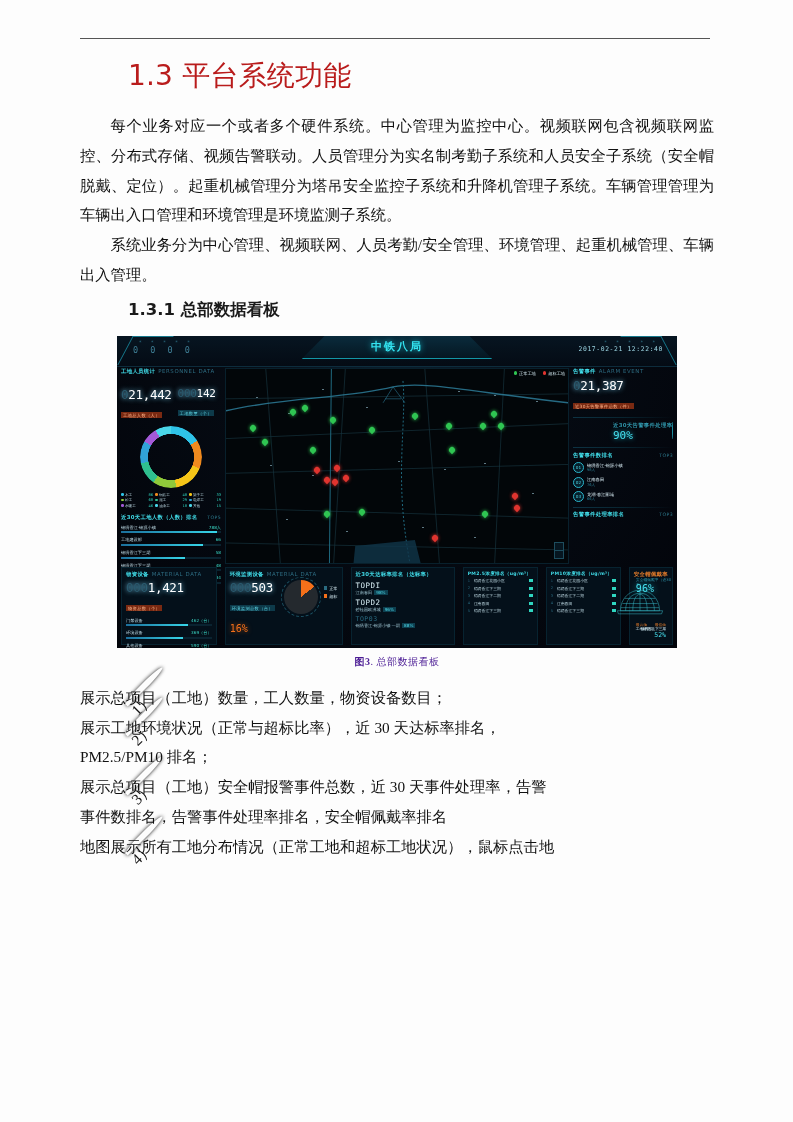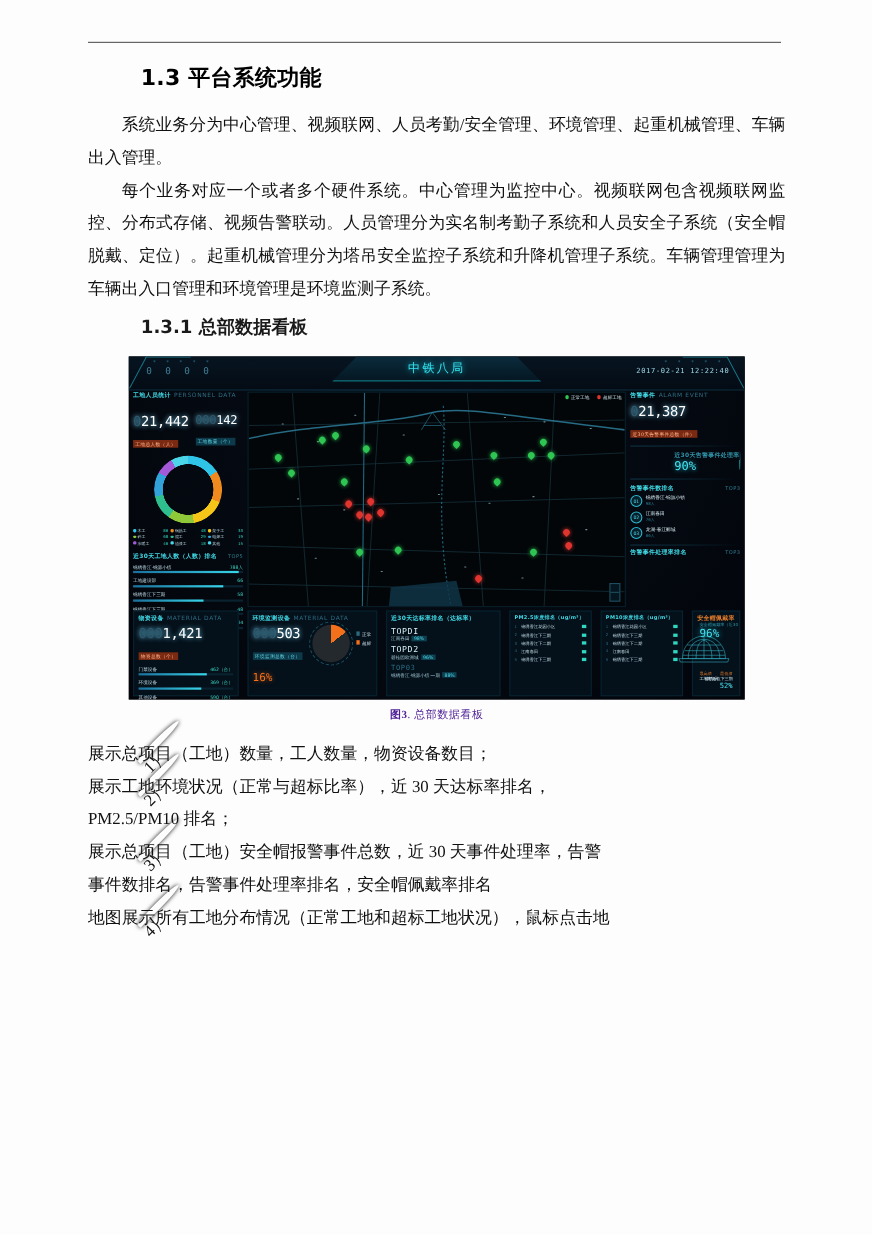--- a/index.html
+++ b/index.html
@@ -29,27 +29,27 @@
     border-top: 1.4px solid #555;
   }
   .content {
     position: absolute;
     left: 80px;
     top: 55px;
     width: 634px;
   }
   h2.sec-title {
     font-family: "DejaVu Sans", "Liberation Sans", sans-serif;
-    font-size: 20px;
-    font-weight: bold;
+    font-size: 28px;
+    font-weight: normal;
     margin: 0;
     padding: 0 0 0 48px;
     line-height: 1.5;
     letter-spacing: 0.2px;
-    color: #000000;
+    color: #b91c1c;
   }
   h3.sub-title {
     font-family: "DejaVu Sans", "Liberation Sans", sans-serif;
     font-size: 16.5px;
     font-weight: bold;
     margin: 0;
     padding: 0 0 0 48px;
     line-height: 1.5;
     color: #1a1a1a;
   }
@@ -117,21 +117,21 @@
   }
   .top-ribbon {
     position:absolute; left:50%; top:0; transform:translateX(-50%);
     width:190px; height:22px;
     background: linear-gradient(180deg,#0a2b3c 0%, #051722 100%);
     border-bottom:1px solid #19c4d6;
     clip-path: polygon(12% 0,88% 0,100% 100%,0% 100%);
   }
   .dash-title {
     position:absolute; left:50%; top:3px; transform:translateX(-50%);
-    font-size:11px; font-weight:normal; color:#34e3f0;
+    font-size:11px; font-weight:bold; color:#34e3f0;
     letter-spacing:2px; text-shadow:0 0 6px #15c0d0;
     white-space:nowrap;
     text-align:center;
   }
   .dash-time {
     position:absolute; right:14px; top:9px;
     font-size:6.4px; color:#9fd8e6; letter-spacing:0.6px;
     font-family:"DejaVu Sans Mono", monospace;
   }
   .dots-l, .dots-r {
@@ -323,22 +323,22 @@
 
   <div class="content">
 
     <h2 class="sec-title">
       <span>1.3</span>
       <span>平台系统功能</span>
     </h2>
 
     <div class="spacer-14"></div>
 
+    <p class="body-par">每个业务对应一个或者多个硬件系统。中心管理为监控中心。视频联网包含视频联网监控、分布式存储、视频告警联动。人员管理分为实名制考勤子系统和人员安全子系统（安全帽脱戴、定位）。起重机械管理分为塔吊安全监控子系统和升降机管理子系统。车辆管理管理为车辆出入口管理和环境管理是环境监测子系统。</p>
     <p class="body-par">系统业务分为中心管理、视频联网、人员考勤/安全管理、环境管理、起重机械管理、车辆出入管理。</p>
-    <p class="body-par">每个业务对应一个或者多个硬件系统。中心管理为监控中心。视频联网包含视频联网监控、分布式存储、视频告警联动。人员管理分为实名制考勤子系统和人员安全子系统（安全帽脱戴、定位）。起重机械管理分为塔吊安全监控子系统和升降机管理子系统。车辆管理管理为车辆出入口管理和环境管理是环境监测子系统。</p>
 
     <div class="spacer-8"></div>
 
     <h3 class="sub-title">
       <span>1.3.1</span>
       <span>总部数据看板</span>
     </h3>
 
     <div class="figure">
       <div class="dash-bg"></div>

